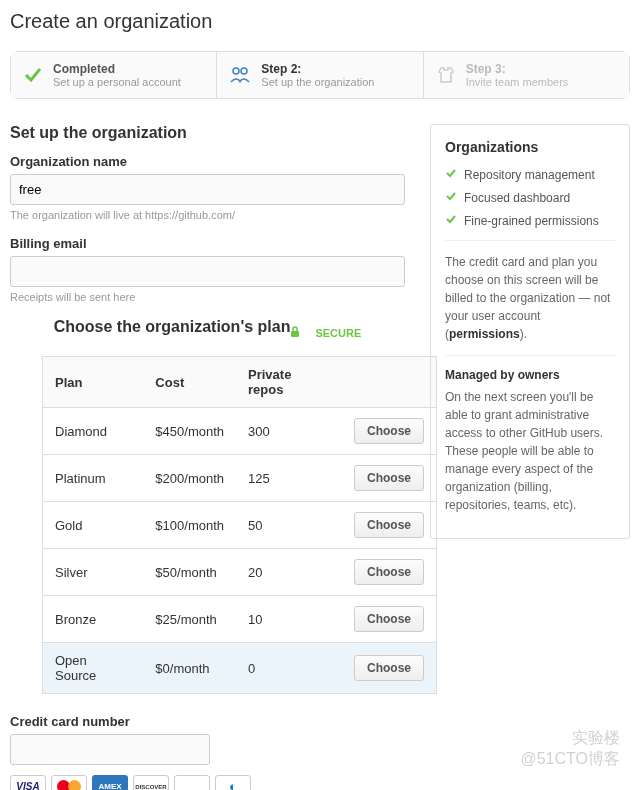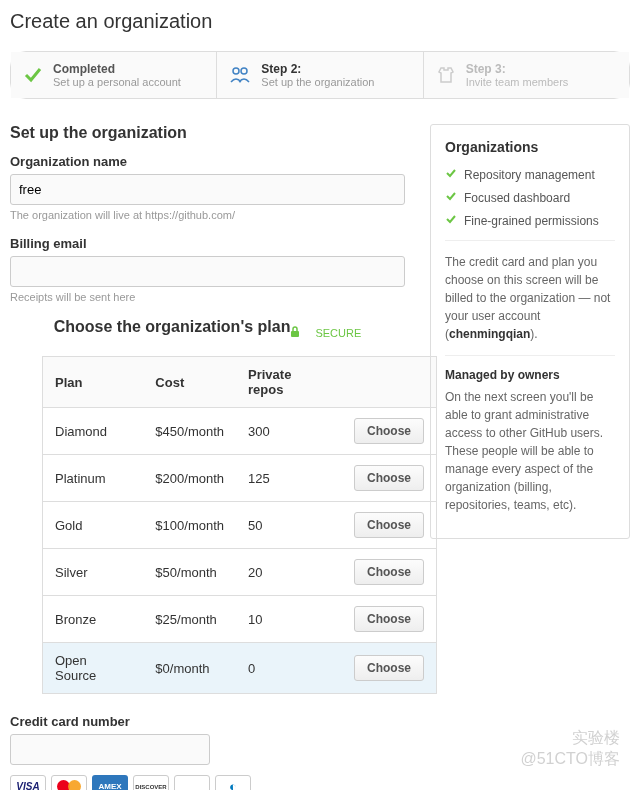--- a/index.html
+++ b/index.html
@@ -1,35 +1,35 @@
 <!DOCTYPE html>
 <html><head>
 <meta charset="utf-8">
 <style>
 * { box-sizing: border-box; margin: 0; padding: 0; }
 body { font-family: Helvetica, Arial, sans-serif; font-size: 13px; color: #333; background: #fff; width: 640px; padding: 10px; }
 h1 { font-size: 20px; font-weight: normal; margin-bottom: 18px; }
-.steps { display: flex; border: 1px solid #ddd; border-radius: 16px; margin-bottom: 25px; }
+.steps { display: flex; border: 1px solid #ddd; border-radius: 8px; margin-bottom: 25px; }
 .step { flex: 1; padding: 10px 12px; display: flex; align-items: center; gap: 10px; background: #fafafa; border-right: 1px solid #ddd; }
 .step:last-child { border-right: none; }
 .step-title { font-weight: bold; font-size: 12px; }
 .step-sub { font-size: 11px; color: #999; }
 .step.done .step-title { color: #555; }
 .step.disabled { color: #bbb; }
 .step.disabled .step-title, .step.disabled .step-sub { color: #bbb; }
 .icon { display: inline-flex; }
 .columns { display: flex; gap: 25px; }
 .main { flex: 1; }
 .side { width: 200px; }
 h2 { font-size: 16px; font-weight: bold; margin-bottom: 12px; }
 .label { font-weight: bold; font-size: 13px; margin-bottom: 5px; display: block; }
 .input { width: 100%; border: 1px solid #ccc; border-radius: 3px; padding: 7px 8px; font-size: 13px; background: #fafafa; margin-bottom: 4px; }
 .hint { font-size: 11px; color: #999; margin-bottom: 15px; }
 .section-head { display: flex; justify-content: center; align-items: center; margin-bottom: 8px; }
-.secure { color: #6cc644; font-weight: normal; font-size: 11px; display: flex; align-items: center; gap: 15px; }
+.secure { color: #6cc644; font-weight: bold; font-size: 11px; display: flex; align-items: center; gap: 15px; }
 table { width: 100%; border-collapse: collapse; border: 1px solid #ddd; margin-bottom: 20px; margin-left: 32px; }
 th, td { text-align: left; padding: 10px 12px; border-bottom: 1px solid #ddd; font-size: 13px; }
 th { background: #fafafa; font-weight: bold; }
 td:last-child { text-align: right; }
 tr.selected { background: #eaf4fa; }
 .btn { background: linear-gradient(#fcfcfc, #eee); border: 1px solid #ccc; border-radius: 3px; padding: 5px 12px; font-size: 12px; font-weight: bold; color: #555; cursor: pointer; }
 .sidebox { border: 1px solid #ddd; border-radius: 3px; padding: 14px; font-size: 12px; color: #666; }
 .sidebox h3 { font-size: 14px; font-weight: bold; margin-bottom: 12px; color: #333; }
 .feat { display: flex; align-items: center; gap: 7px; margin-bottom: 8px; color: #555; }
 .sidebox hr { border: none; border-top: 1px solid #eee; margin: 12px 0; }
@@ -195,21 +195,21 @@
             <span>Focused dashboard</span>
           </div>
           <div class="feat">
             <span><svg width="12" height="12" viewBox="0 0 12 12">
                 <path d="M2 6 L5 9 L10 3" stroke="#6cc644" stroke-width="2" fill="none"></path>
               </svg></span>
             <span>Fine-grained permissions</span>
           </div>
         </div>
       <hr>
-      <p><span>The credit card and plan you choose on this screen will be billed to the organization — not your user account (</span><strong>chenmingqian</strong><span>).</span></p>
+      <p><span>The credit card and plan you choose on this screen will be billed to the organization — not your user account (</span><strong>permissions</strong><span>).</span></p>
       <hr>
       <strong>Managed by owners</strong>
       <p style="margin-top:6px">On the next screen you'll be able to grant administrative access to other GitHub users. These people will be able to manage every aspect of the organization (billing, repositories, teams, etc).</p>
     </div>
   </div>
 </div>
 
 <div class="watermark">
   <div>实验楼</div>
     <div>@51CTO博客</div>

